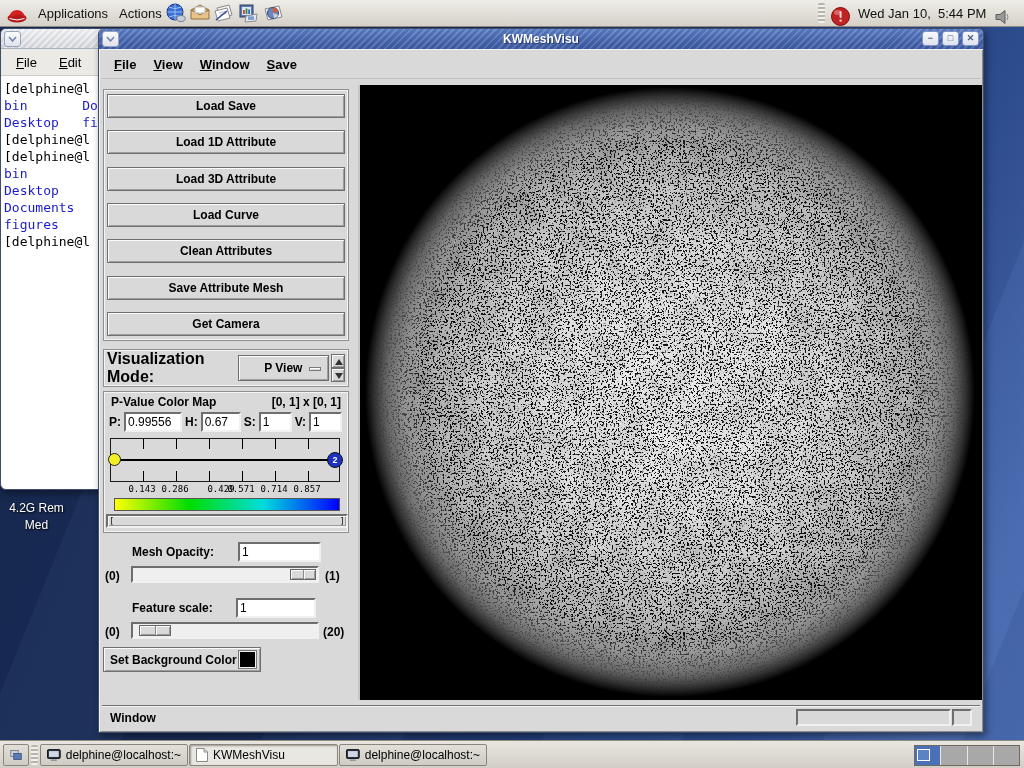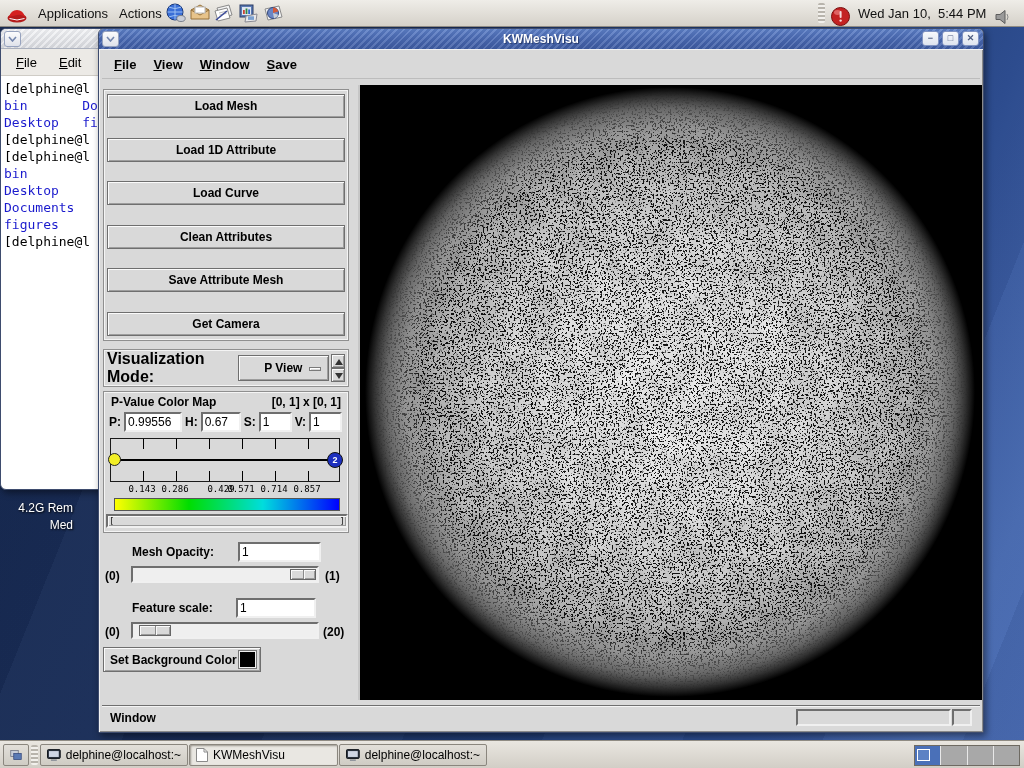--- a/index.html
+++ b/index.html
@@ -14,21 +14,21 @@
   .top-panel { position:absolute; left:0; top:0; width:1024px; height:27px;
     background:linear-gradient(#efede8,#d5d1c9); border-bottom:1px solid #8f8b83; z-index:50; }
   .tp-item { position:absolute; top:0; height:26px; display:flex; align-items:center; font-size:13px; color:#111; }
   .tp-menu { padding:0 4px; cursor:default; }
   .launcher { width:22px; height:22px; top:2px; }
   .clock { white-space:pre; font-size:13px; }
   .grip { position:absolute; top:3px; width:7px; height:20px;
     background:repeating-linear-gradient(180deg,#b8b4ac 0 2px,#f2f0ec 2px 4px); border-radius:2px; }
 
   
-  .desk-label { position:absolute; left:0; top:500px; width:73px; text-align:right;
+  .desk-label { position:absolute; left:0; top:500px; width:73px; text-align:center;
     color:#fff; font-size:12px; line-height:17px; text-shadow:1px 1px 2px #000; z-index:1; }
 
   
   .win { position:absolute; border:1px solid #3e4c6e; border-radius:6px 6px 2px 2px;
          box-shadow:2px 3px 7px rgba(0,0,0,0.45); }
   .titlebar { position:absolute; left:0; top:0; right:0; height:20px; border-radius:5px 5px 0 0; overflow:hidden; }
   .titlebar-blue { background:
       repeating-linear-gradient(135deg, rgba(255,255,255,0.13) 0 2px, rgba(0,0,0,0.06) 2px 5px),
       linear-gradient(180deg,#5d80c8 0%,#4a6ab4 50%,#3e5ba3 100%); }
   .titlebar-pale { background:
@@ -204,22 +204,23 @@
       <span class="menu-item fl">View</span>
       <span class="menu-item fl">Window</span>
       <span class="menu-item fl">Save</span>
     </div>
 
     <div class="content">
 
       <div class="lpanel">
 
         <div class="frame grp-buttons">
-          <button class="tkbtn">Load Mesh</button>
+          <button class="tkbtn">Load Save</button>
           <button class="tkbtn">Load 1D Attribute</button>
+          <button class="tkbtn">Load 3D Attribute</button>
           <button class="tkbtn">Load Curve</button>
           <button class="tkbtn">Clean Attributes</button>
           <button class="tkbtn">Save Attribute Mesh</button>
           <button class="tkbtn">Get Camera</button>
         </div>
 
         <div class="frame grp-vis">
           <span class="vis-label">Visualization Mode:</span>
           <button class="tkbtn optmenu">
             <span>P View</span>

